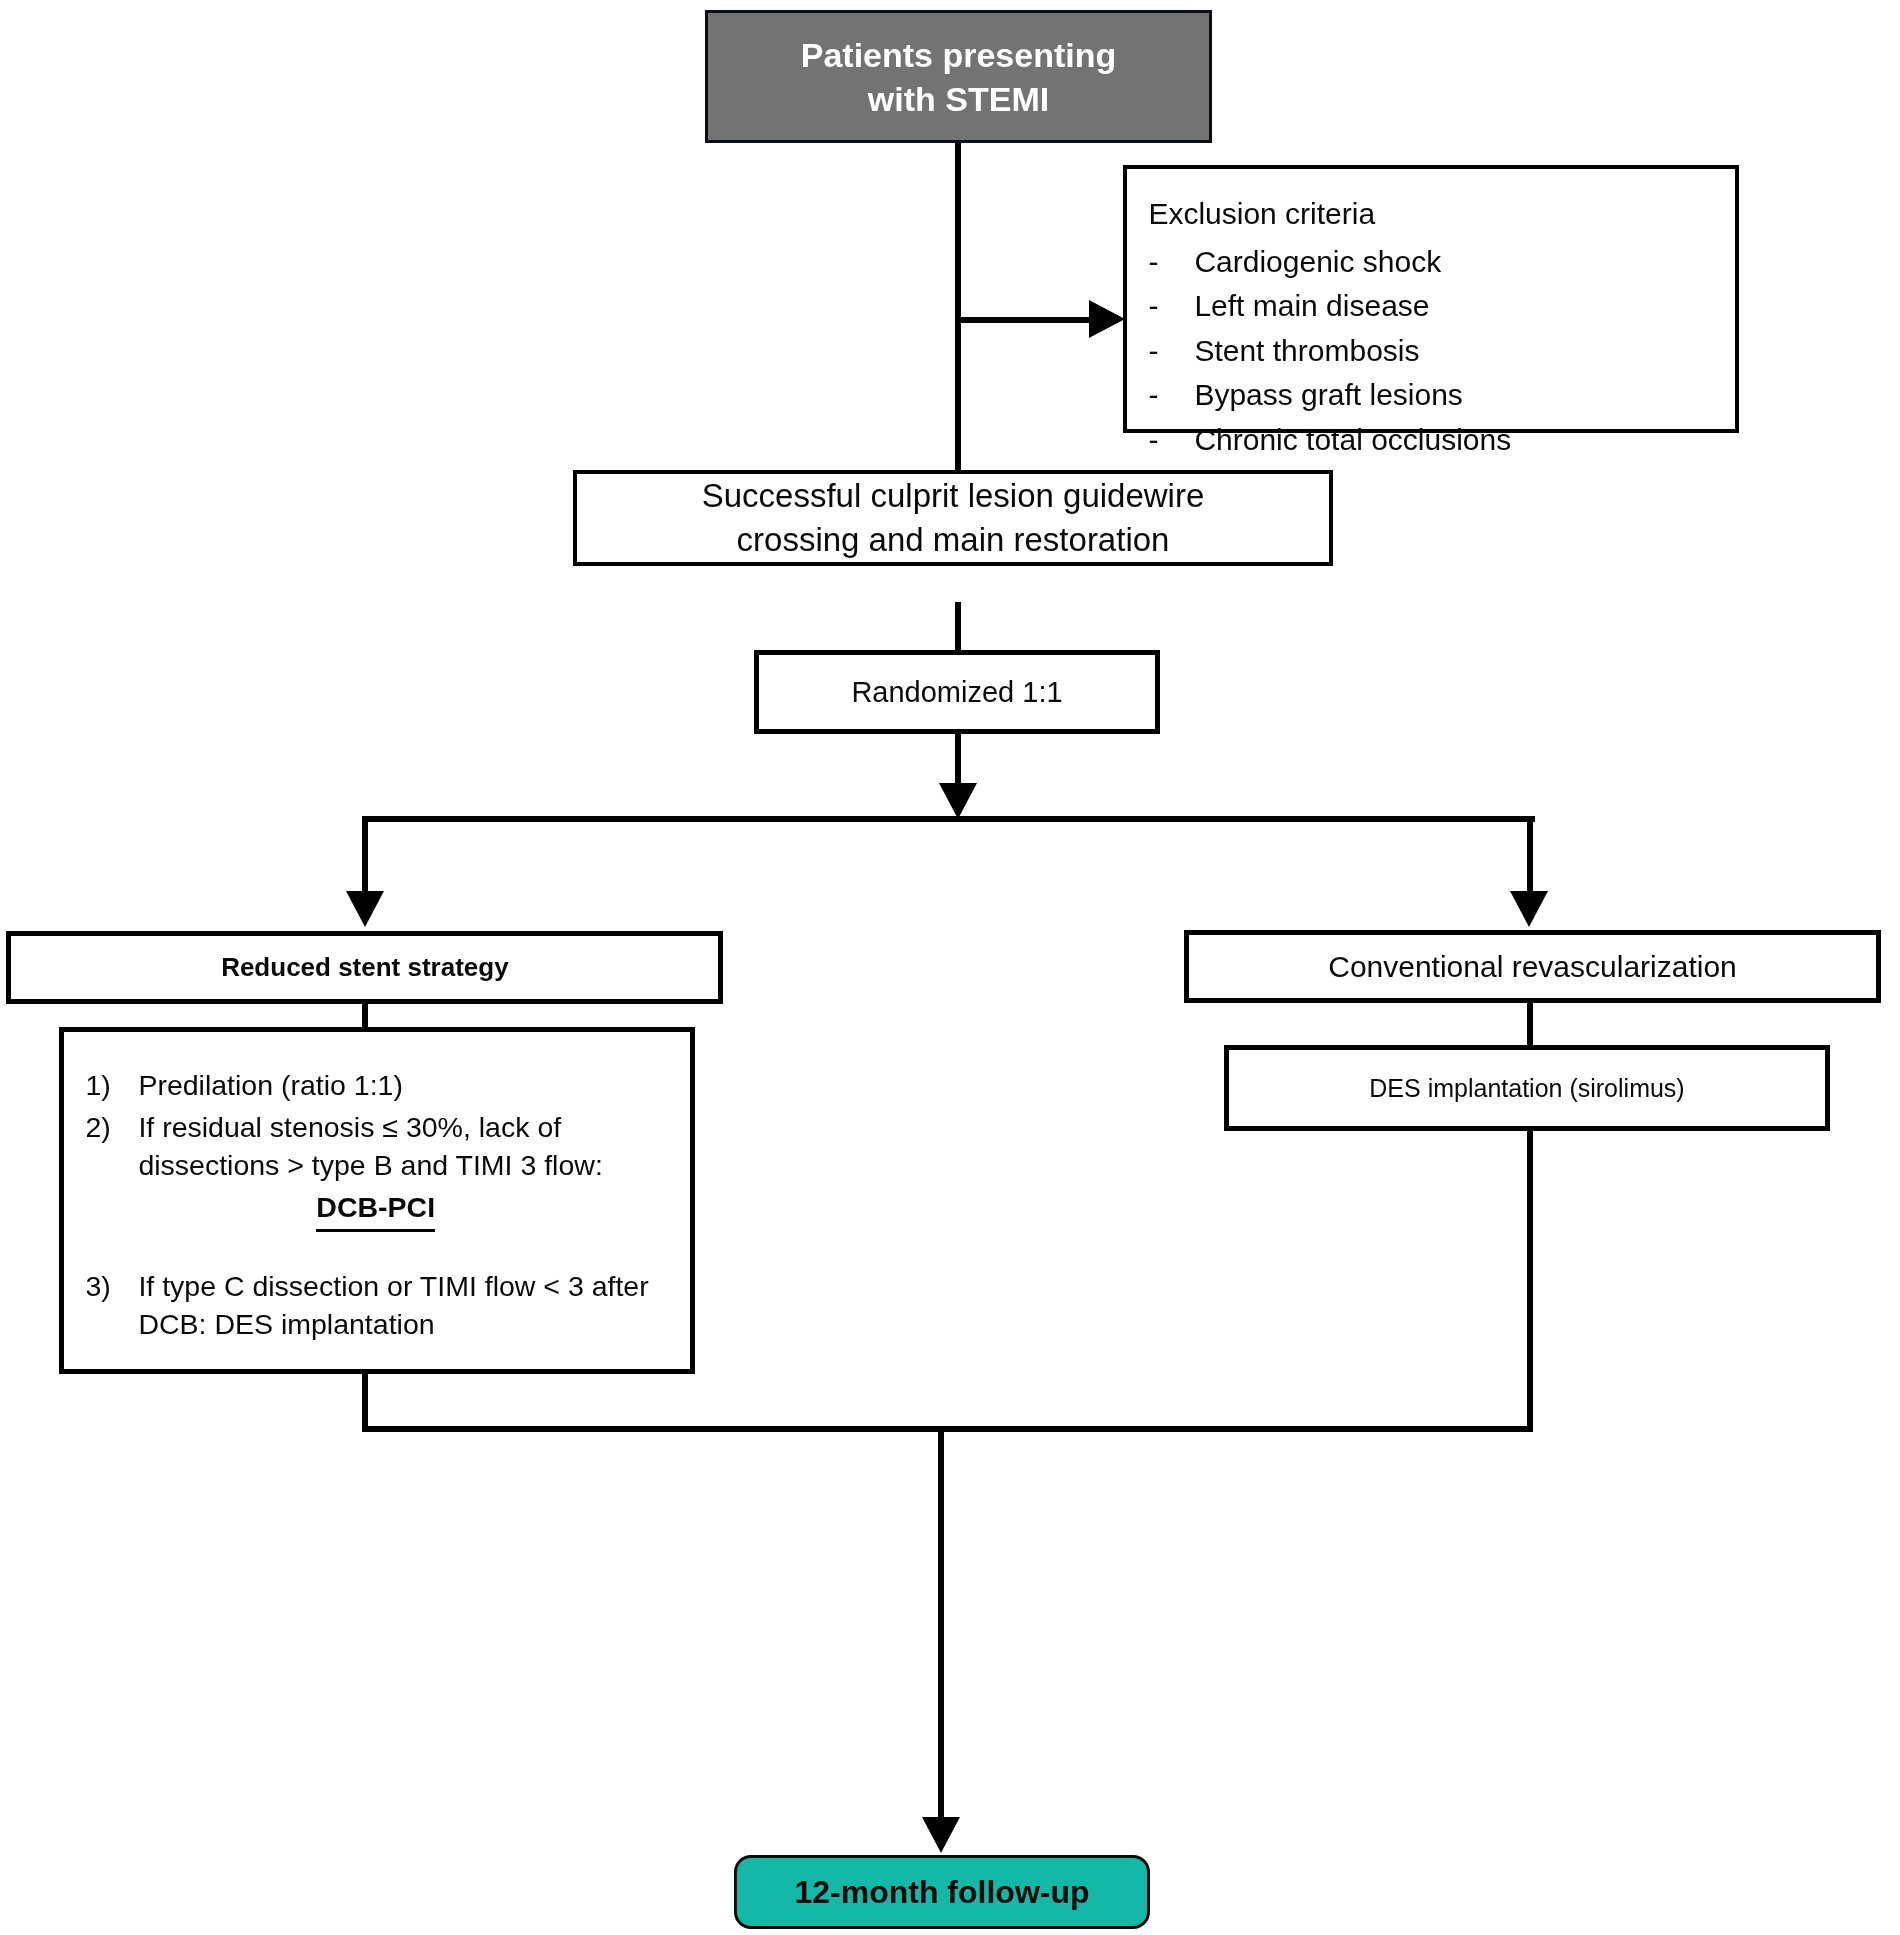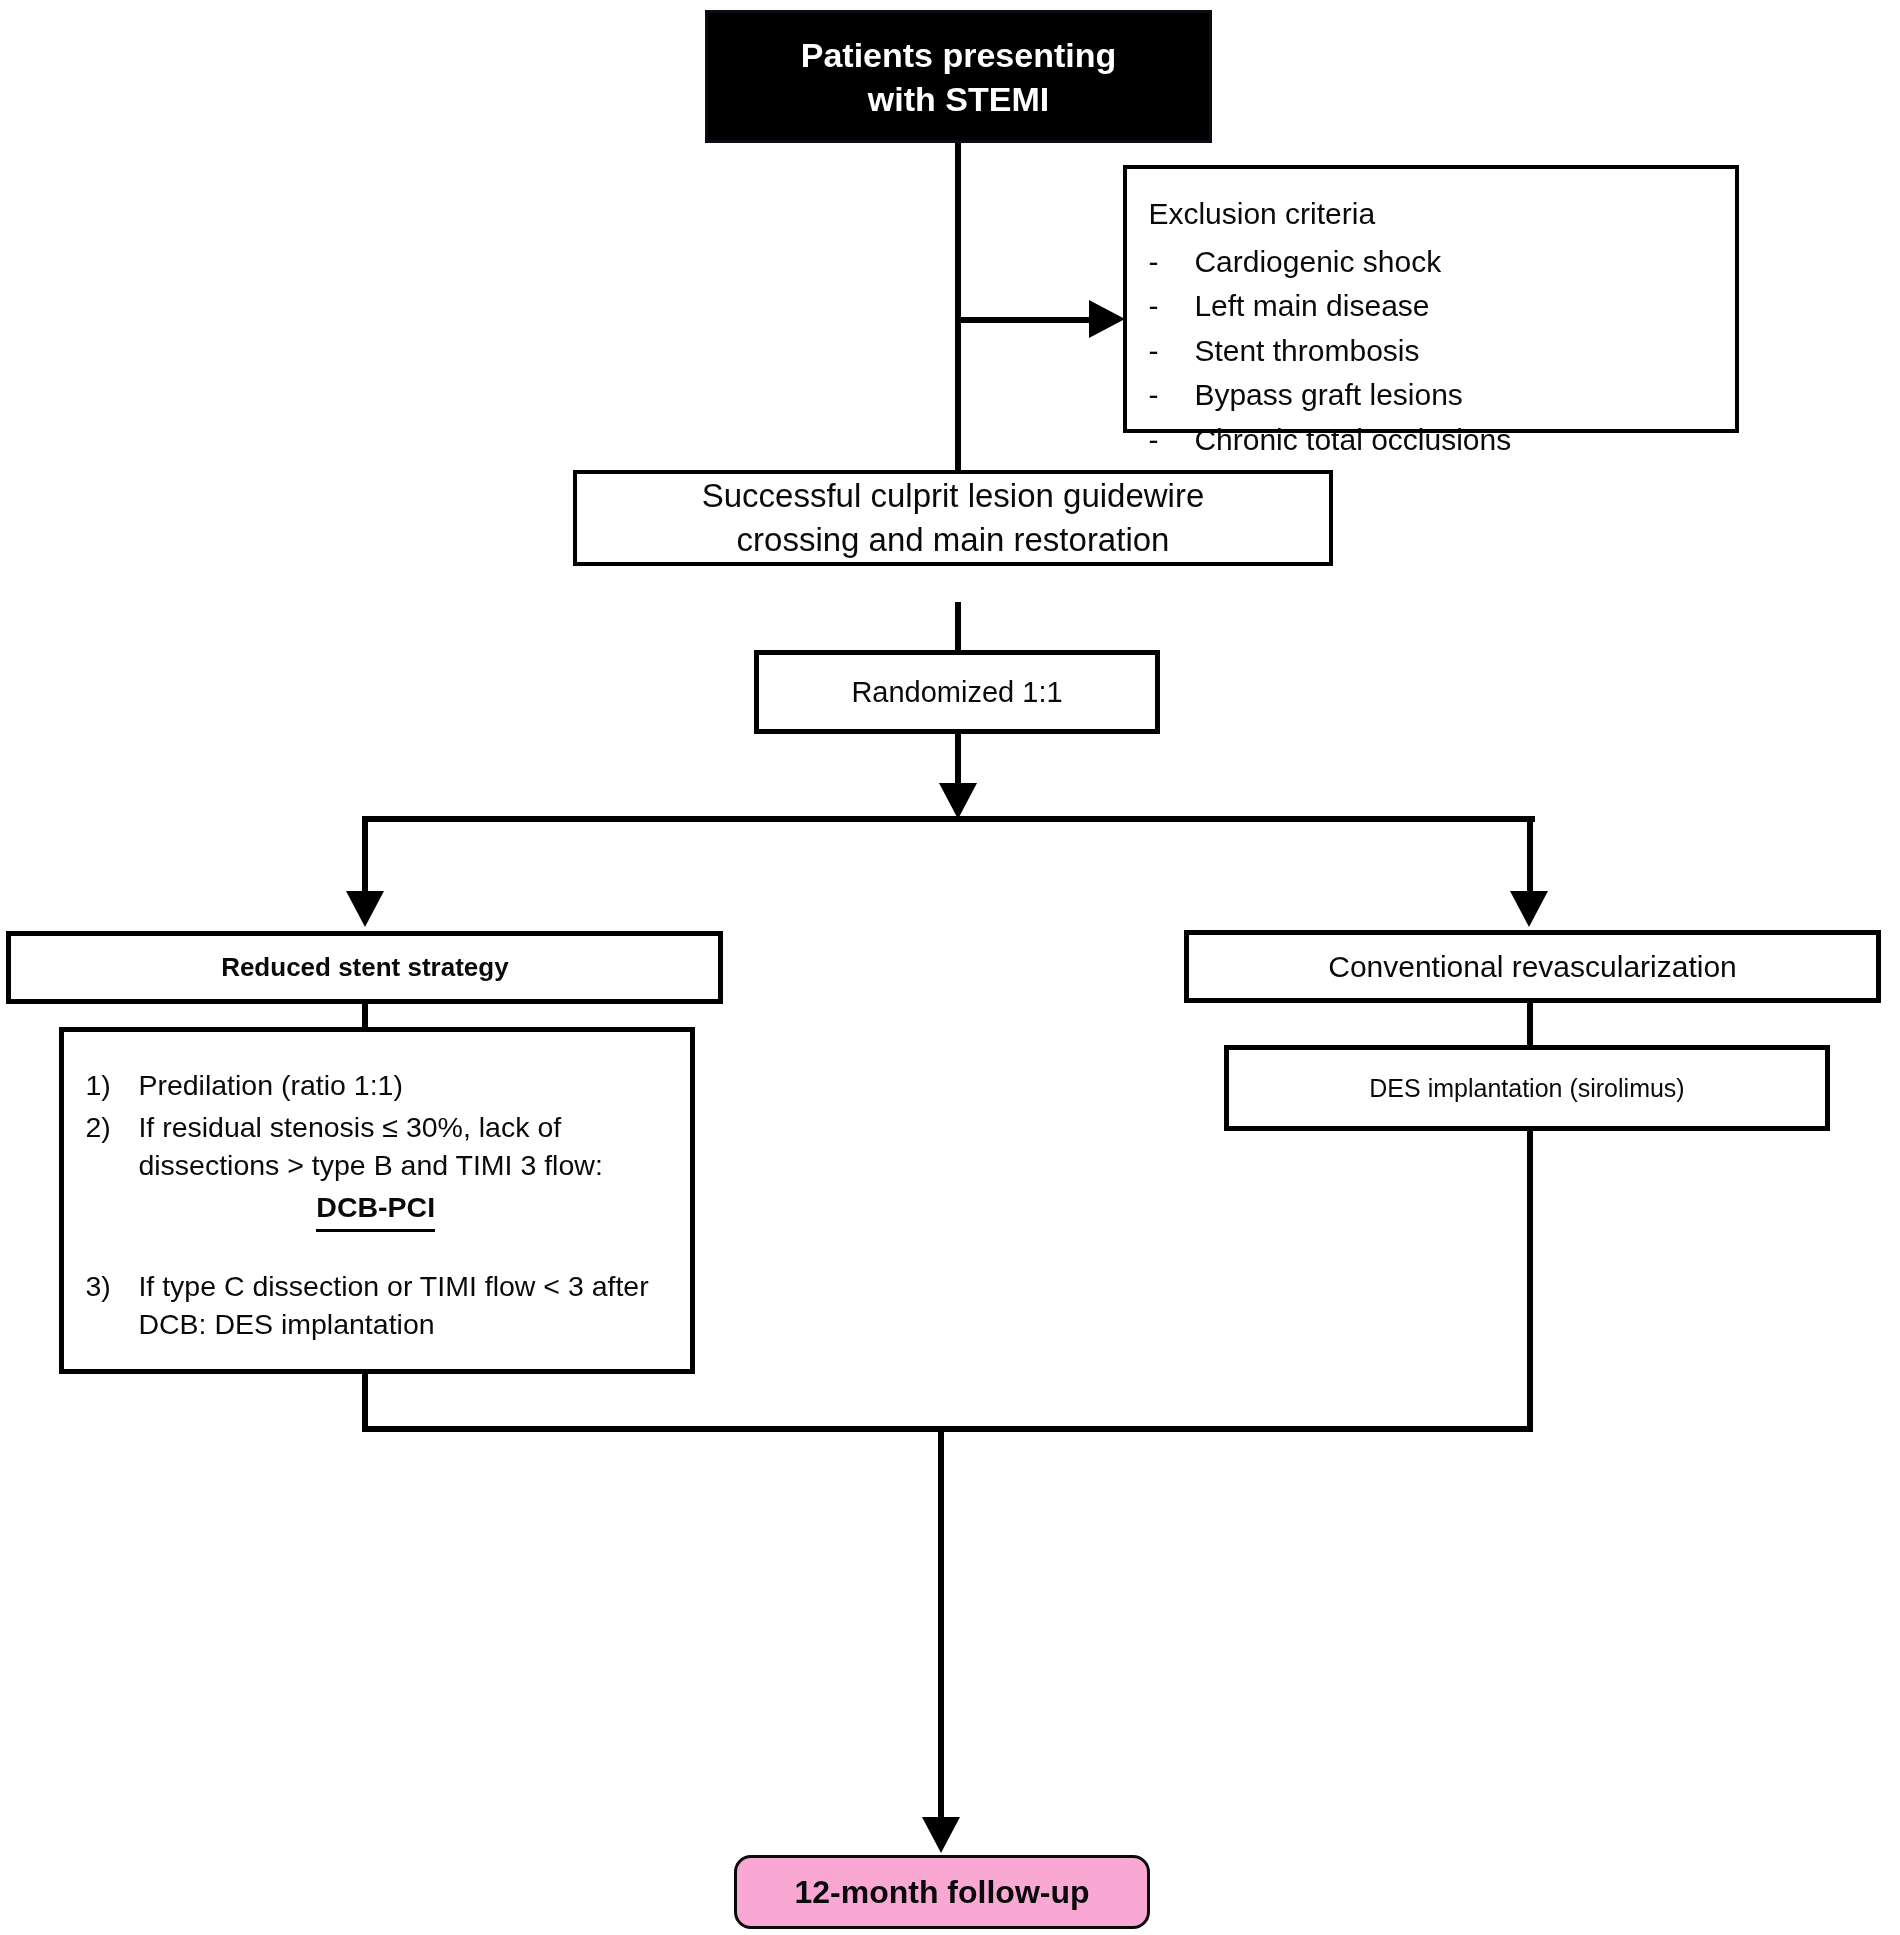--- a/index.html
+++ b/index.html
@@ -32,21 +32,21 @@
   .arrow-down {
     position: absolute; width: 0; height: 0;
     border-left: 19px solid transparent;
     border-right: 19px solid transparent;
     border-top: 36px solid #000000;
   }
 
   
   #stemi-box {
     left: 705px; top: 10px; width: 507px; height: 133px;
-    background: #000000;
+    background: #737373;
     border: 3.6px solid #0c0c14;
     color: #ffffff;
     font-weight: bold;
     font-size: 34px;
     line-height: 44px;
   }
 
   
   #exclusion-box {
     left: 1123px; top: 165px; width: 616px; height: 268px;
@@ -116,21 +116,21 @@
   
   #des-box {
     left: 1224px; top: 1045px; width: 606px; height: 86px;
     border-width: 5px;
     font-size: 25px;
   }
 
   
   #followup-box {
     left: 734px; top: 1855px; width: 416px; height: 74px;
-    background: #f9a8d4;
+    background: #14b8a6;
     border: 3.6px solid #0a0a0a;
     border-radius: 17px;
     font-weight: bold;
     font-size: 32px;
   }
 </style>
 </head>
 <body>
 
 <div class="vline" style="left:955px; top:141px; width:5.7px; height:332px;"></div>

